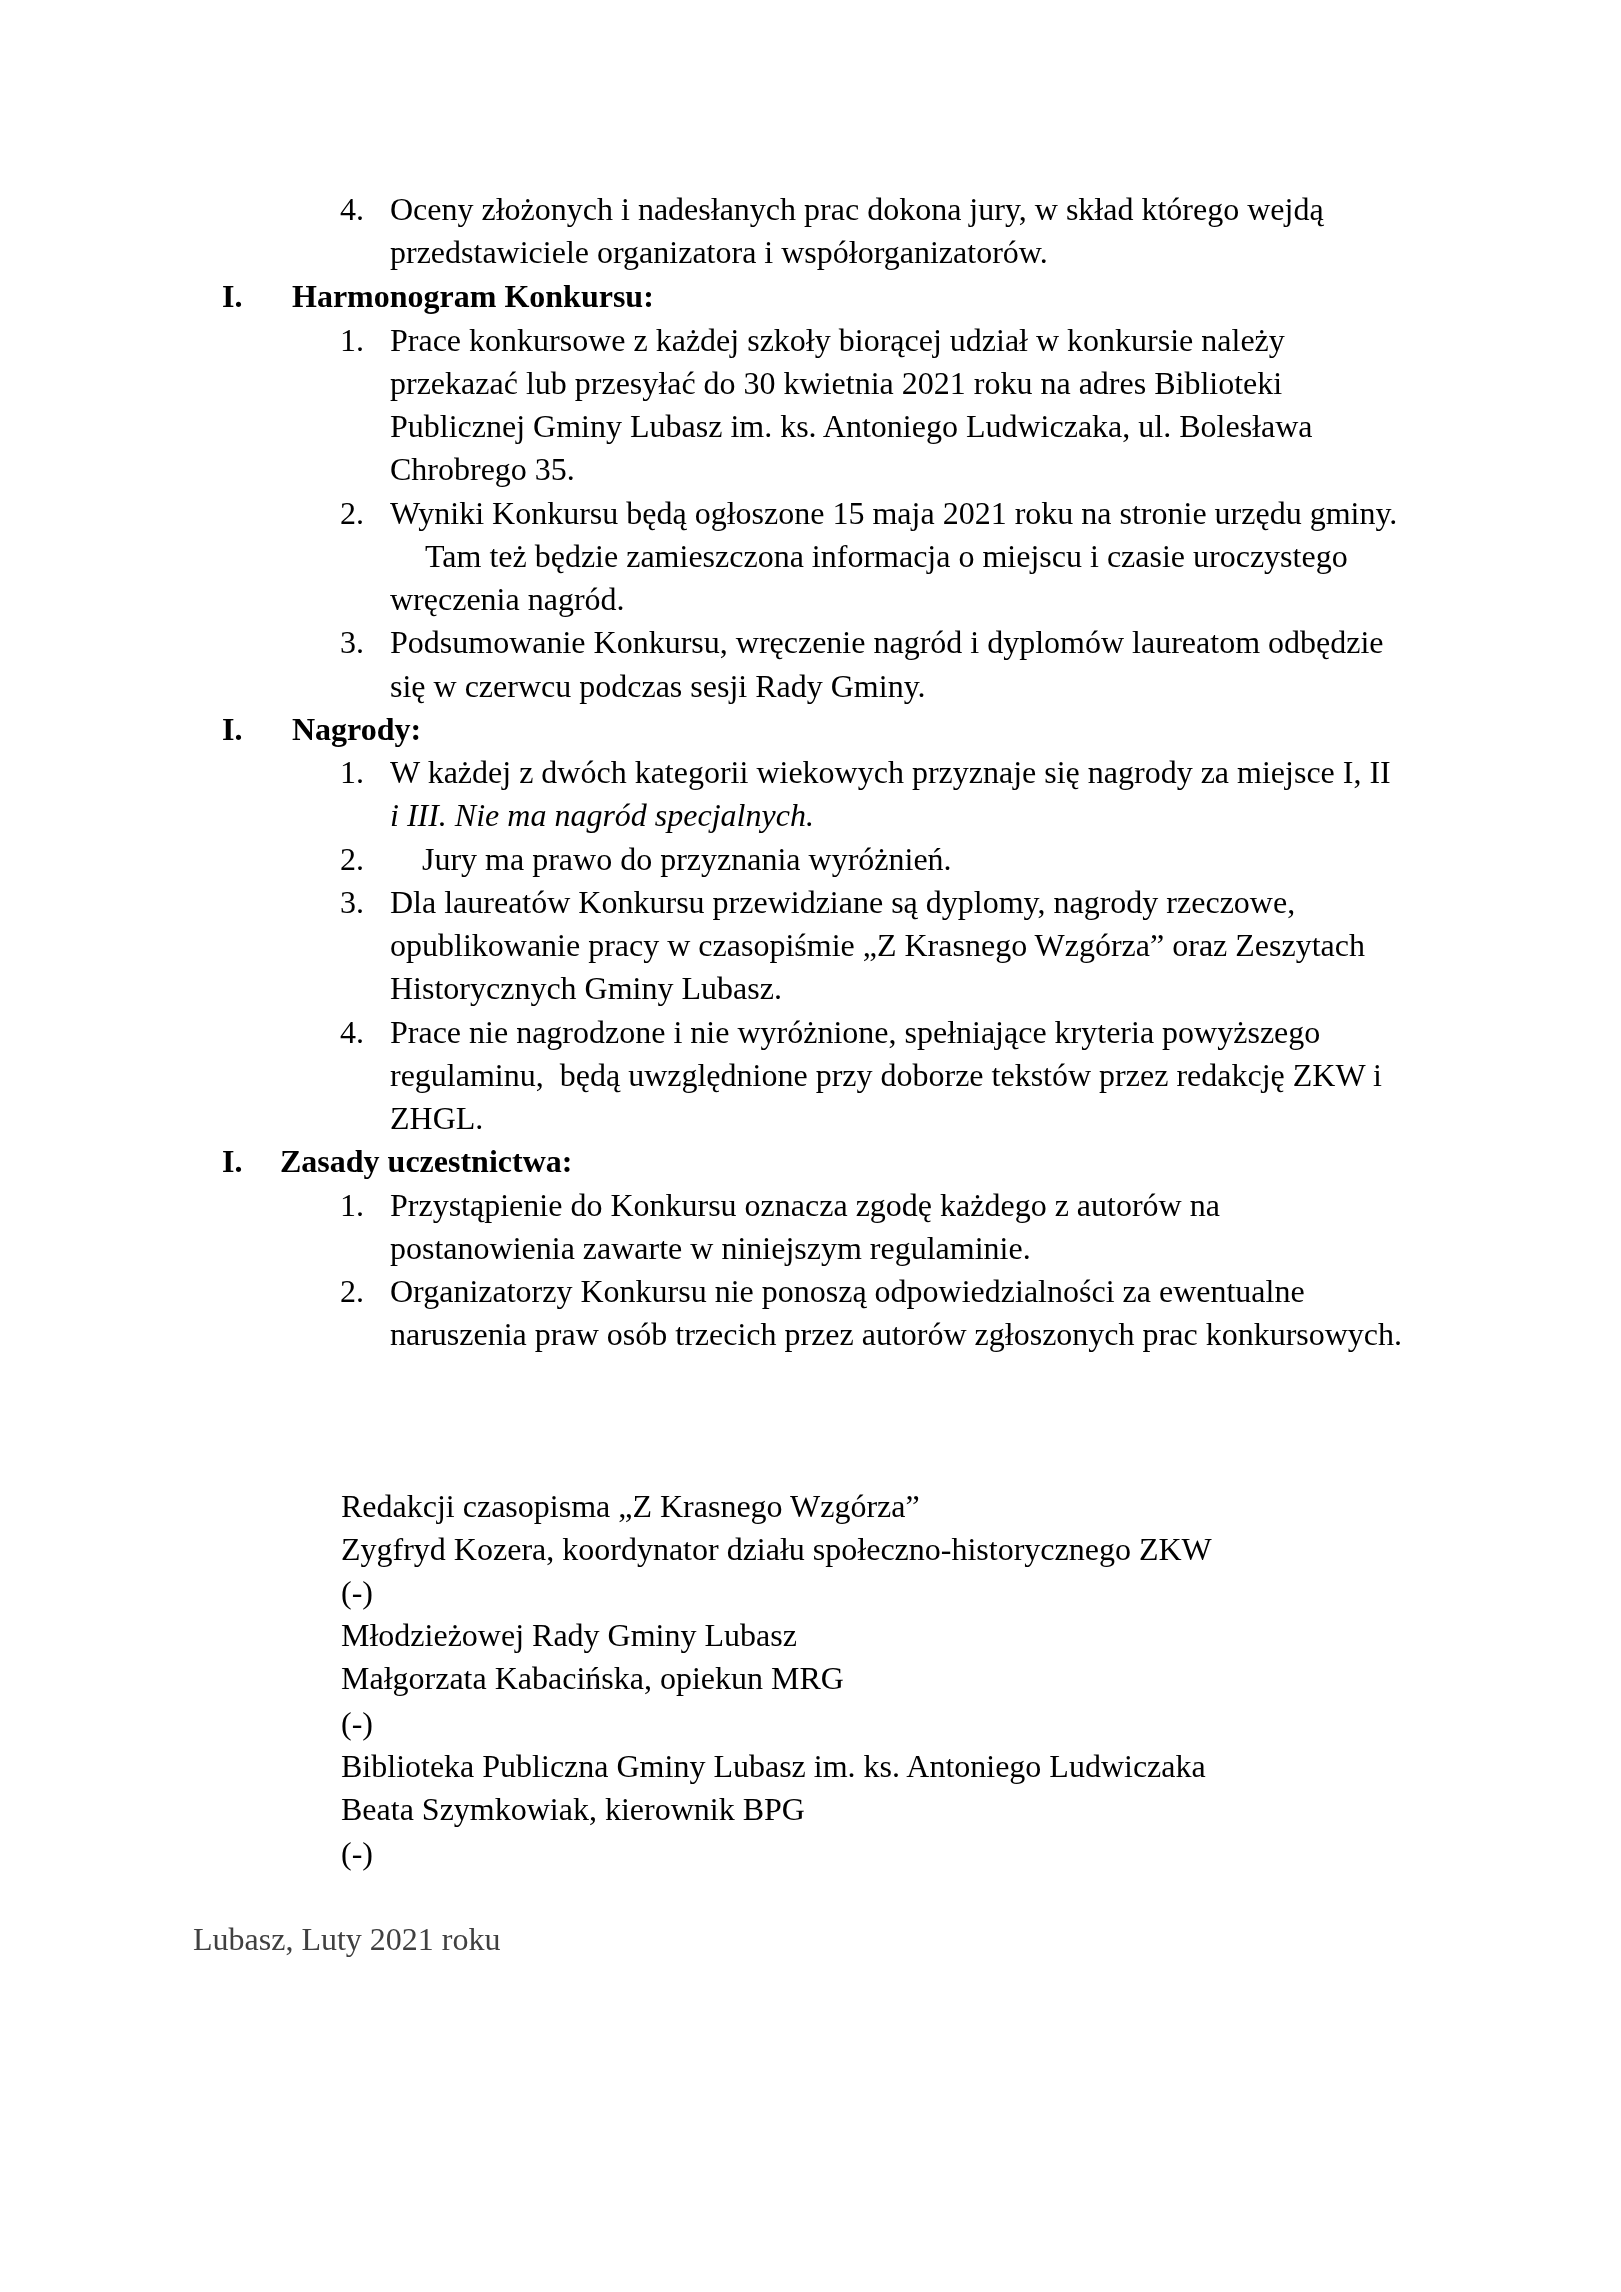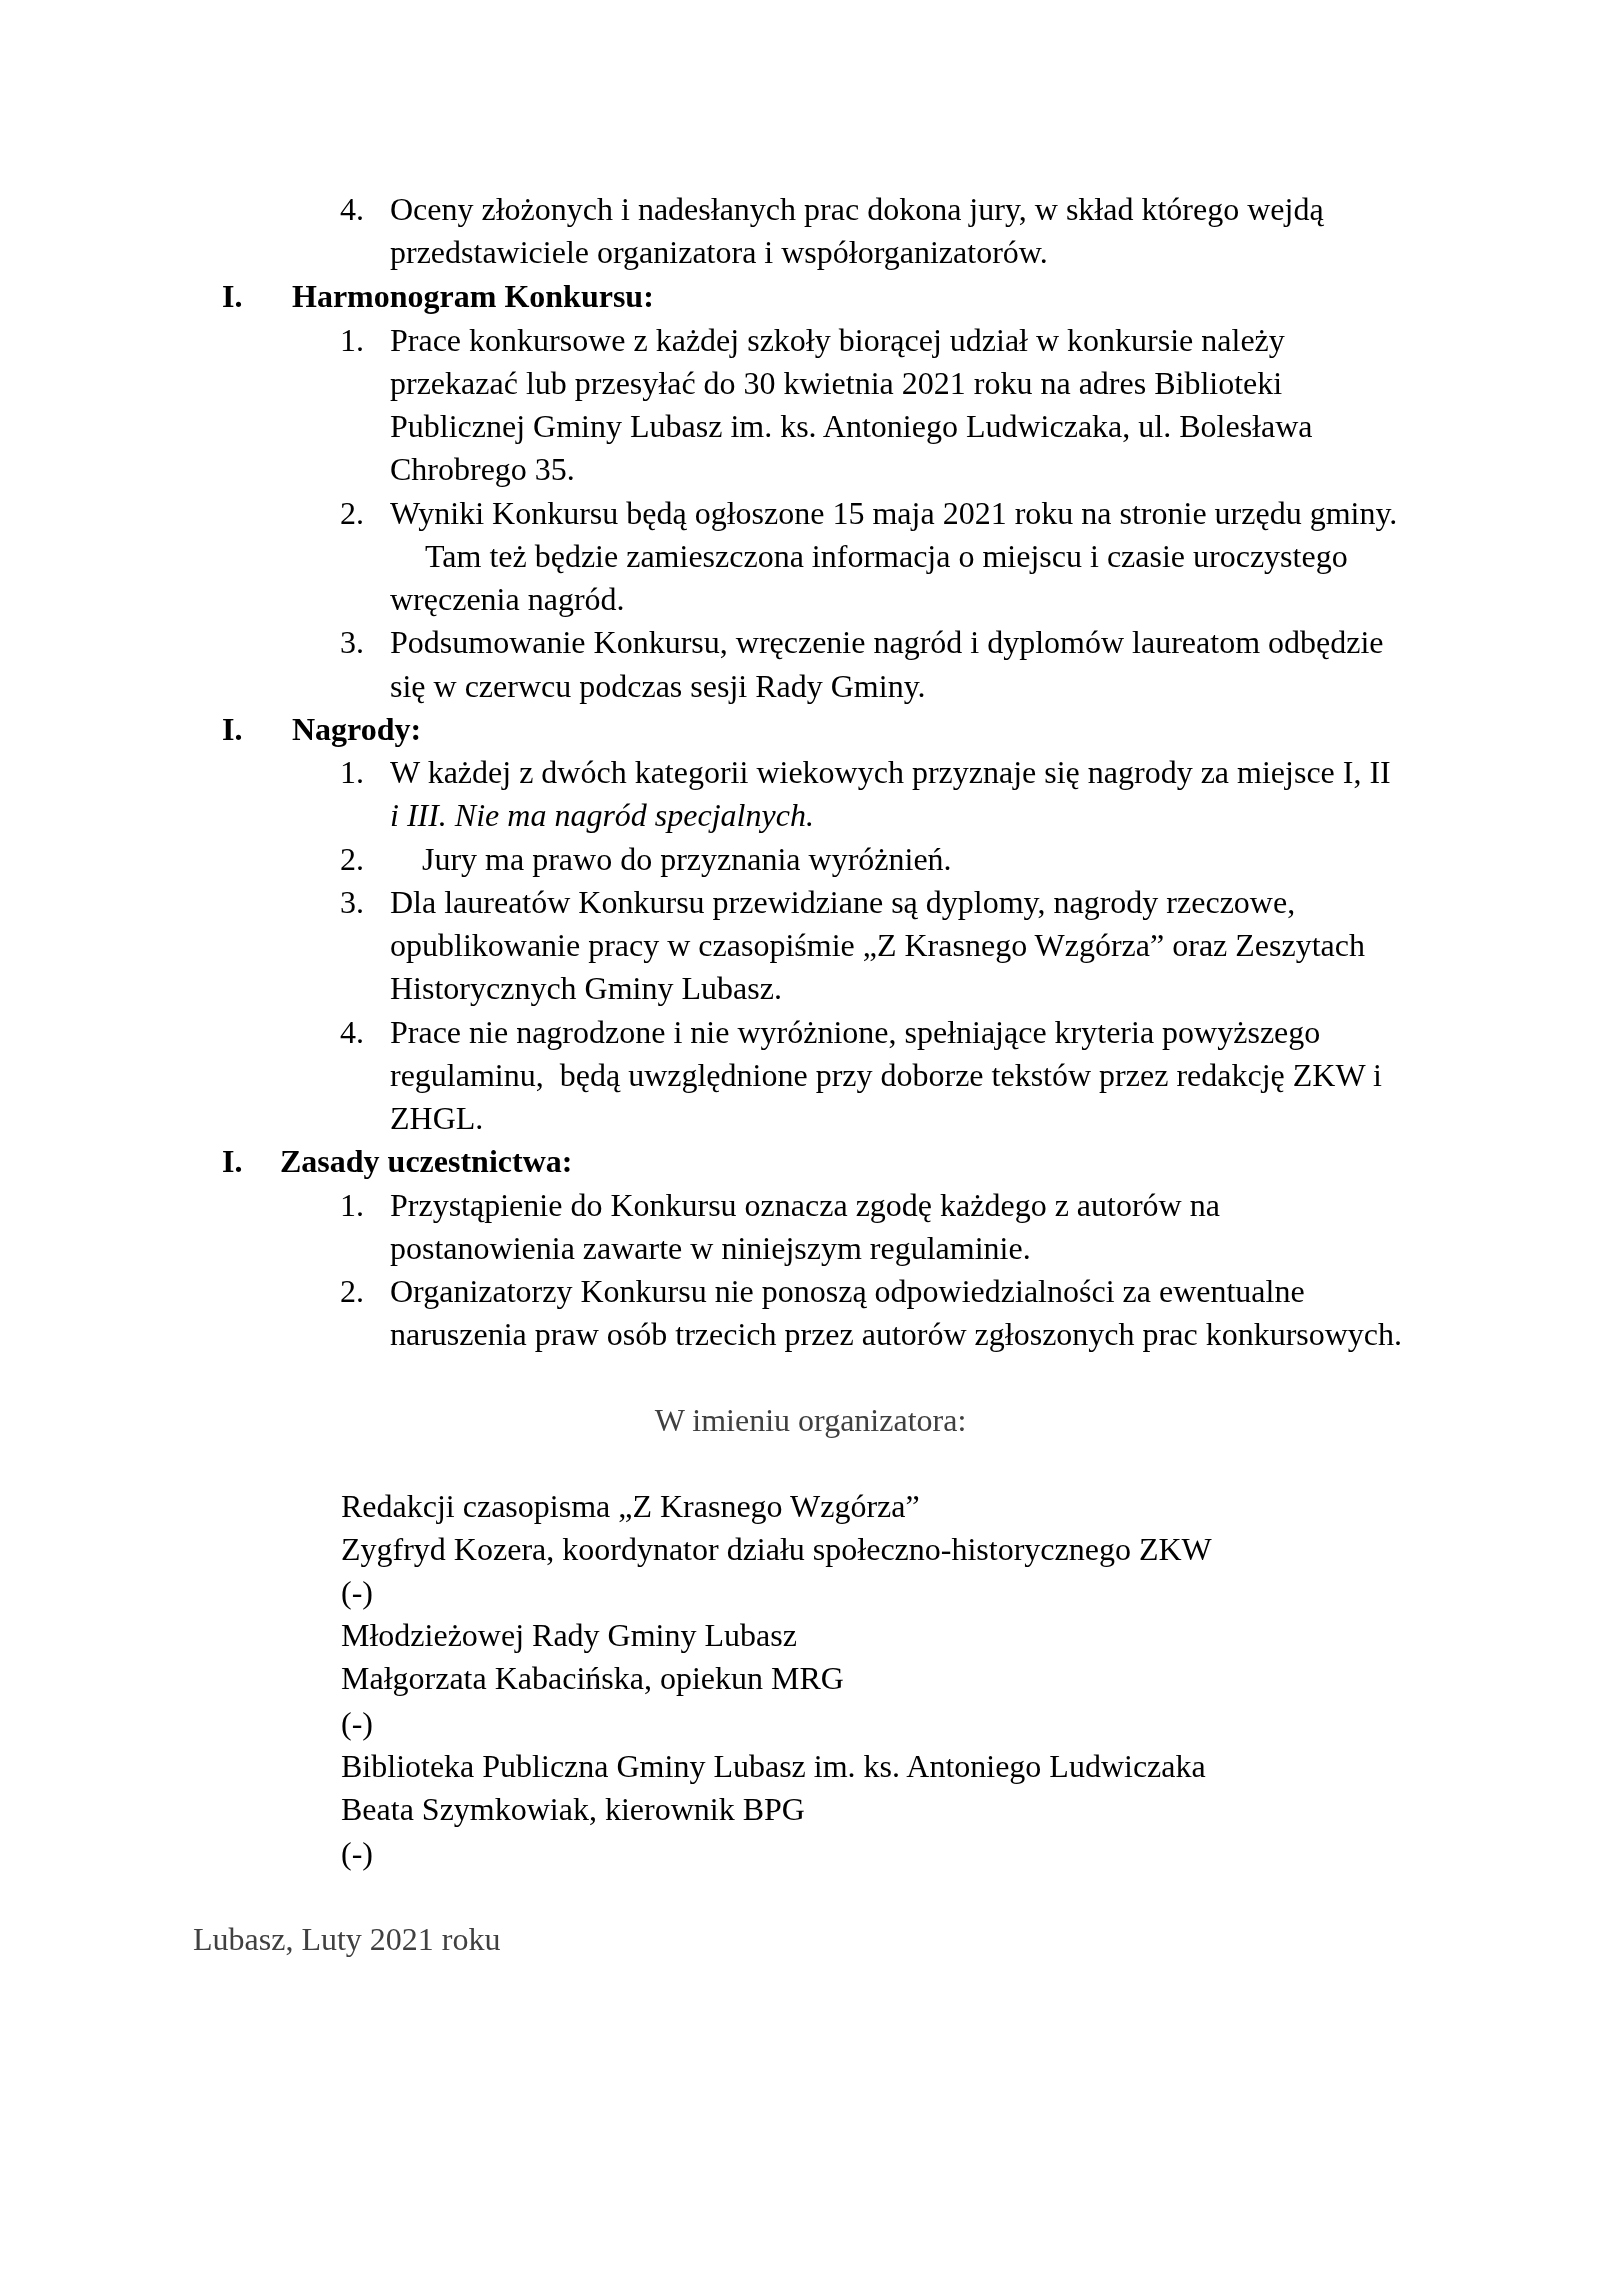--- a/index.html
+++ b/index.html
@@ -95,21 +95,20 @@
       <div class="ln" style="left:390px; top:1227px;">postanowienia zawarte w niniejszym regulaminie.</div>
     </div>
 
     <div>
       <span class="marker" style="left:340px; top:1270px;">2.</span>
       <div class="ln" style="left:390px; top:1270px;">Organizatorzy Konkursu nie ponoszą odpowiedzialności za ewentualne</div>
       <div class="ln" style="left:390px; top:1313px;">naruszenia praw osób trzecich przez autorów zgłoszonych prac konkursowych.</div>
     </div>
   </div>
 
-  <div class="ln grey center" style="top:1399px;">W imieniu organizatora:</div>
 
   <div>
     <div class="ln" style="left:341px; top:1485px;">Redakcji czasopisma „Z Krasnego Wzgórza”</div>
     <div class="ln" style="left:341px; top:1528px;">Zygfryd Kozera, koordynator działu społeczno-historycznego ZKW</div>
     <div class="ln" style="left:341px; top:1571px;">(-)</div>
     <div class="ln" style="left:341px; top:1614px;">Młodzieżowej Rady Gminy Lubasz</div>
     <div class="ln" style="left:341px; top:1657px;">Małgorzata Kabacińska, opiekun MRG</div>
     <div class="ln" style="left:341px; top:1702px;">(-)</div>
     <div class="ln" style="left:341px; top:1745px;">Biblioteka Publiczna Gminy Lubasz im. ks. Antoniego Ludwiczaka</div>
     <div class="ln" style="left:341px; top:1788px;">Beata Szymkowiak, kierownik BPG</div>

